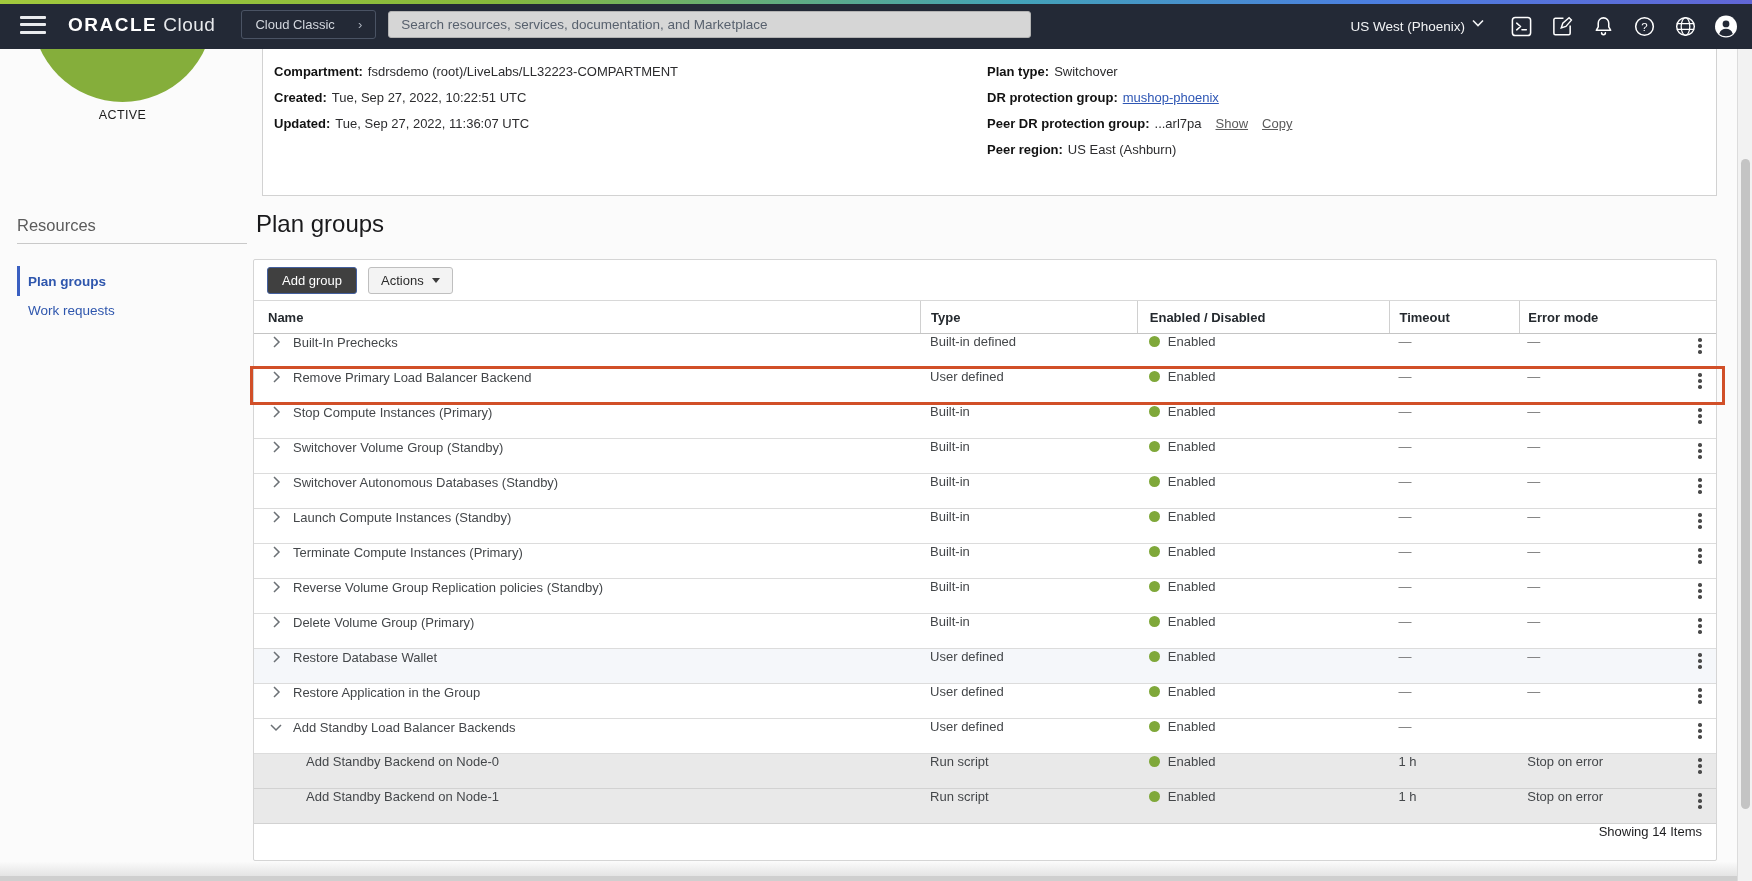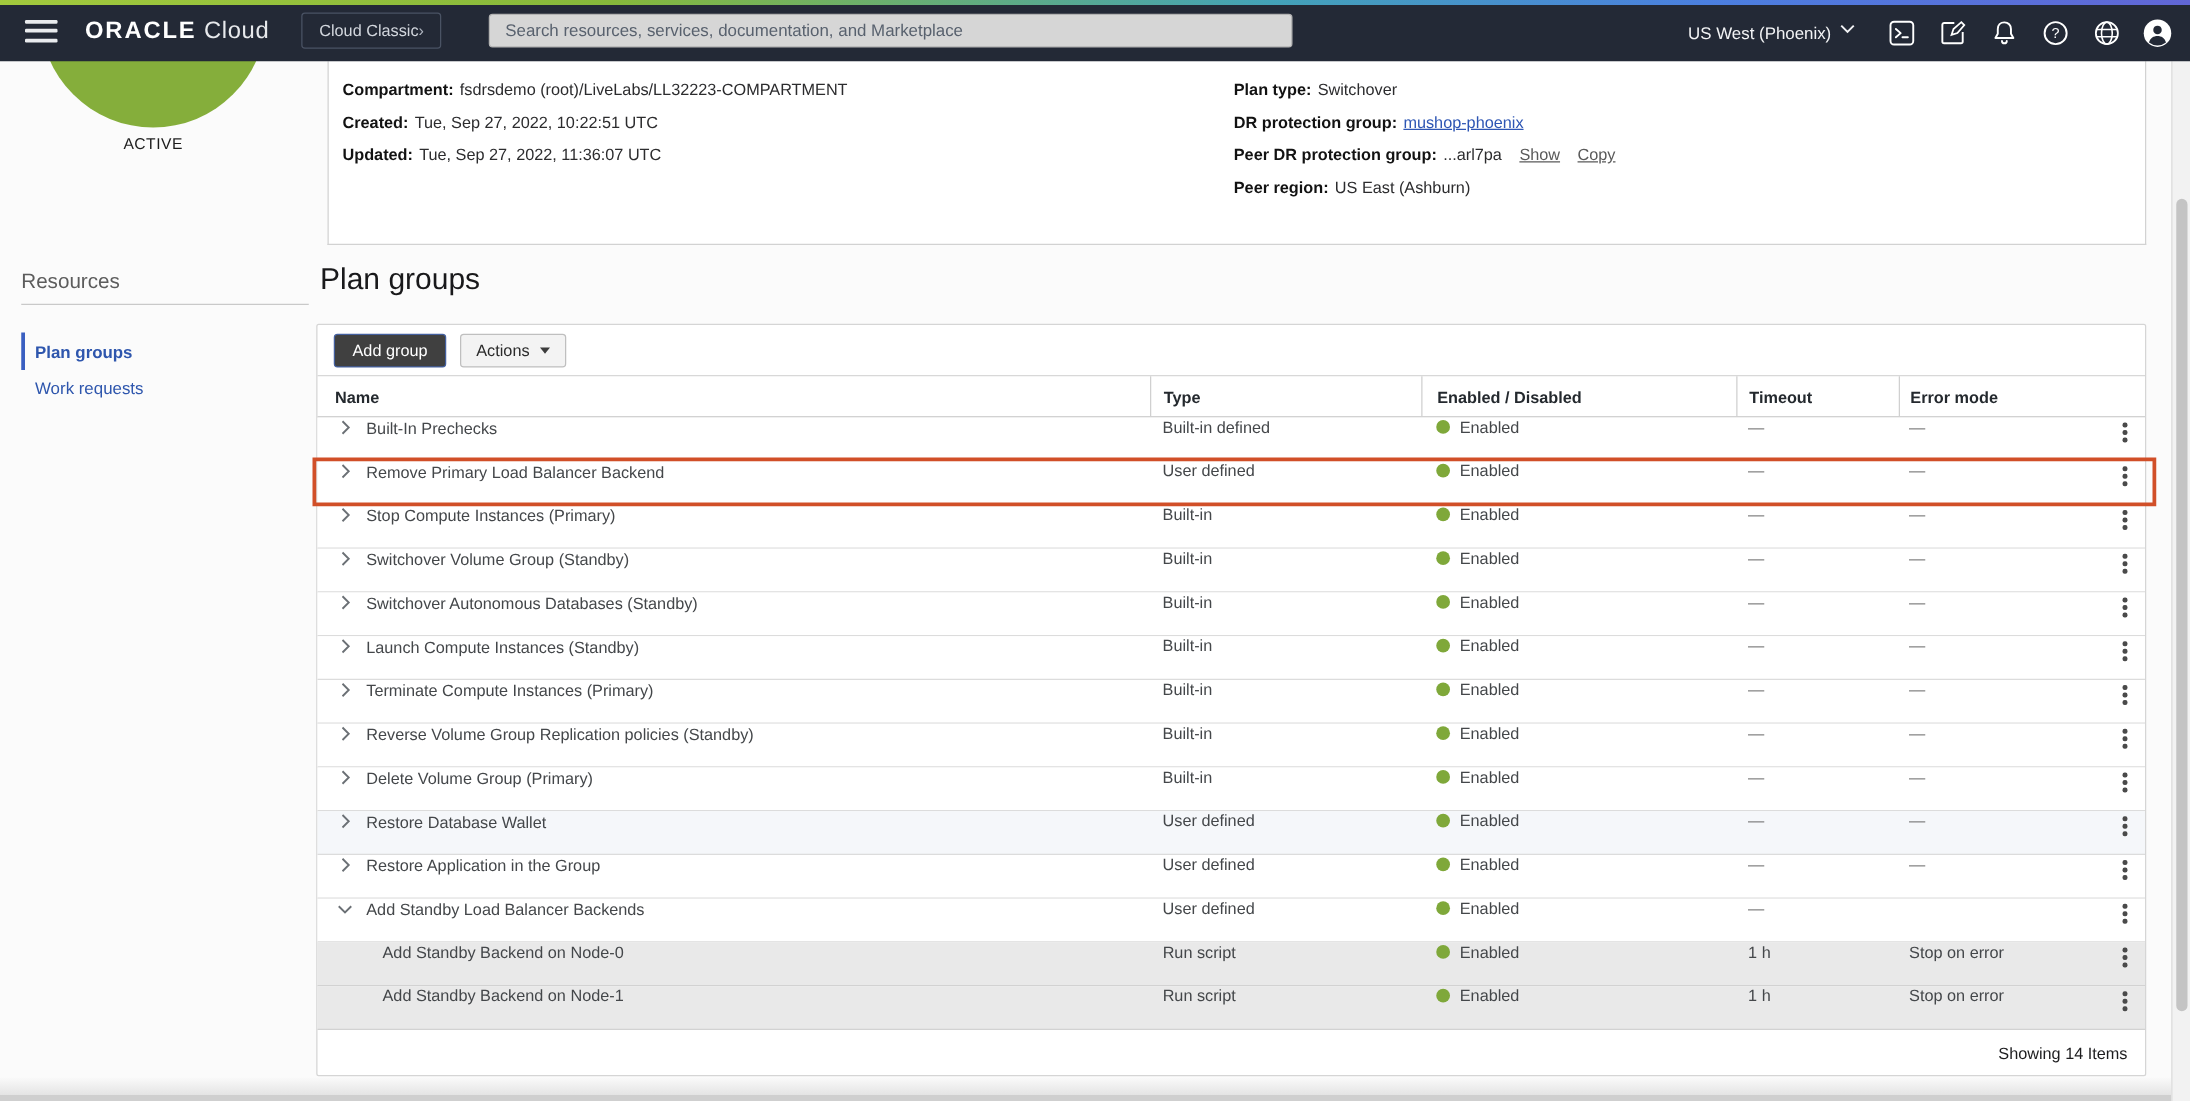--- a/index.html
+++ b/index.html
@@ -9,24 +9,24 @@
 
   
   .navbar { position:absolute; left:0; top:0; width:1752px; height:49px; background:#232936; z-index:20; display:flex; align-items:center; }
   .navbar::before { content:""; position:absolute; left:0; top:0; right:0; height:4px;
     background:linear-gradient(90deg,#a2c93d 0%,#86b83b 28%,#43a2b8 58%,#4b7fe0 78%,#6166d6 100%); }
   .hamburger { width:26px; height:18px; margin:0 0 0 20px; display:flex; flex-direction:column; justify-content:space-between; cursor:pointer; }
   .hamburger span { display:block; height:3px; background:#e9ebee; border-radius:1px; }
   .brand { margin-left:22px; color:#fff; font-size:19px; letter-spacing:0.5px; white-space:nowrap; }
   .brand .b1 { font-weight:700; letter-spacing:1.5px; }
   .brand .b2 { font-weight:300; margin-left:6px; color:#e7e9ec; }
-  .cloud-classic { margin-left:26px; height:29px; display:flex; align-items:center; gap:0; padding:0 13px;
+  .cloud-classic { margin-left:26px; height:29px; display:flex; align-items:center; gap:23px; padding:0 13px;
     border:1px solid #4a5364; border-radius:3px; color:#d3d7de; font-size:13px; cursor:pointer; }
   .cloud-classic .cc-chev { font-size:13px; color:#aeb4bf; }
-  .nav-search { margin-left:38px; width:643px; height:27px; background:#d6d6d6; border:1px solid #b3b3b3; border-radius:3px;
+  .nav-search { margin-left:12px; width:643px; height:27px; background:#d6d6d6; border:1px solid #b3b3b3; border-radius:3px;
     font-size:13.5px; color:#3c434f; padding:0 12px; font-family:"Liberation Sans","DejaVu Sans",sans-serif; }
   .nav-search::placeholder { color:#58616e; opacity:1; }
   .nav-right { position:absolute; right:14px; top:4px; height:45px; display:flex; align-items:center; gap:17px; }
   .region { color:#f2f3f5; font-size:13.5px; display:flex; align-items:flex-start; gap:7px; cursor:pointer; margin-right:8px; }
   .region svg { display:block; }
   .nav-icon { width:24px; height:24px; display:flex; align-items:center; justify-content:center; cursor:pointer; }
   .nav-icon svg { display:block; }
 
   
   .status-circle { position:absolute; left:32px; top:-79px; width:181px; height:181px; border-radius:50%; background:#85ae3b; z-index:1; }
@@ -77,21 +77,21 @@
   .child .col-name { padding-left:52px; }
   .dash { color:#767676; }
   .chev { width:16px; height:16px; display:flex; align-items:center; justify-content:center; cursor:pointer; flex:none; }
   .chev svg { display:block; }
   .chev.down svg { transform:rotate(90deg); }
   .dot { width:11px; height:11px; border-radius:50%; background:#7fa83a; flex:none; }
   .kebab { display:flex; flex-direction:column; gap:2.5px; cursor:pointer; padding:4px; }
   .kebab i { width:3.5px; height:3.5px; border-radius:50%; background:#4a4a4a; display:block; }
   .highlight-outline { position:absolute; left:-4px; right:-9px; top:-3px; bottom:-2px; border:3px solid #d14f28; pointer-events:none; z-index:6; }
 
-  .tfoot { height:36px; display:flex; align-items:center; justify-content:flex-end; padding-right:14px; font-size:13px; color:#1d1d1f; }
+  .tfoot { height:36px; display:flex; align-items:flex-start; justify-content:flex-end; padding-right:14px; font-size:13px; color:#1d1d1f; }
 
   
   .scrollbar { position:absolute; right:0; top:49px; bottom:0; width:15px; background:#f2f2f2; border-left:1px solid #dcdcdc; z-index:15; }
   .scroll-thumb { position:absolute; left:2.5px; top:110px; width:9px; height:650px; background:#c4c4c4; border-radius:5px; }
   .page-footer { position:absolute; left:0; bottom:0; width:1737px; height:19px;
     background:linear-gradient(#fafafa,#e4e4e4); border-bottom:5px solid #cfcfcf; z-index:4; }
 </style>
 </head>
 <body>
 

